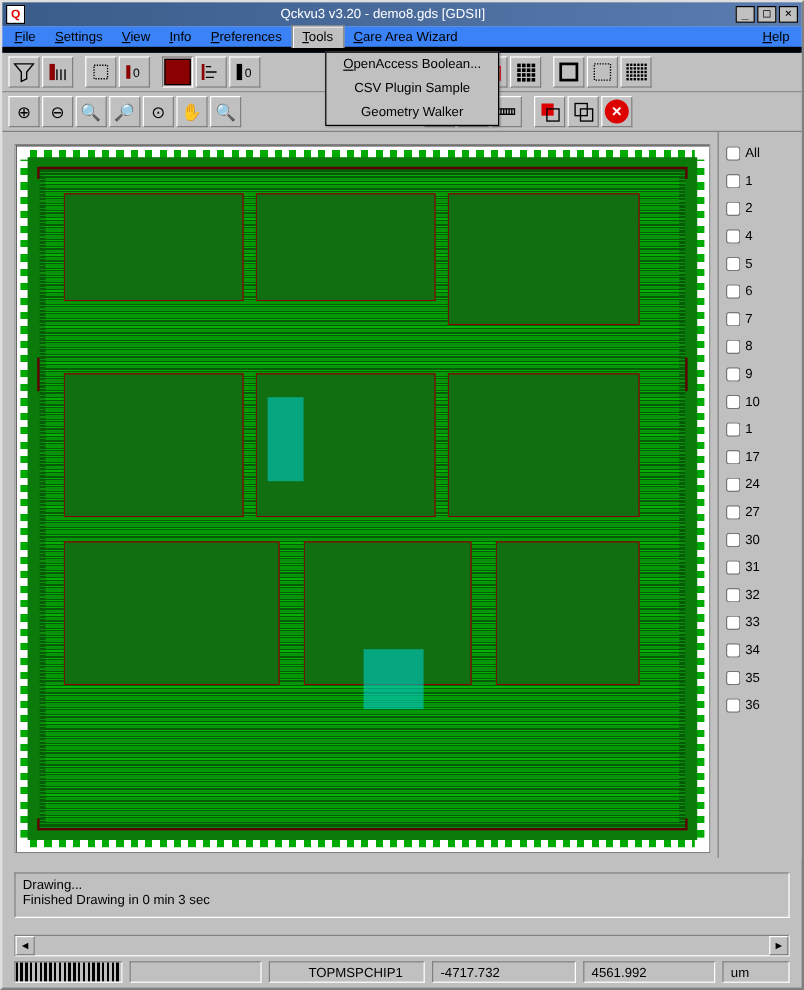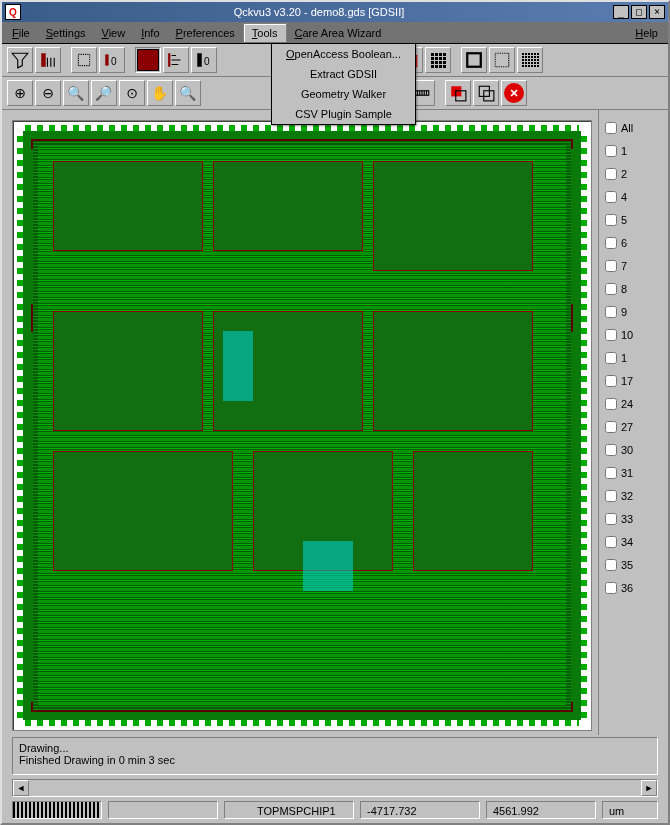--- a/index.html
+++ b/index.html
@@ -3,21 +3,21 @@
 <meta charset="utf-8">
 <style>
   * { box-sizing: border-box; margin: 0; padding: 0; }
   body { font-family: Arial, sans-serif; font-size: 11px; background: #c0c0c0; width: 670px; height: 825px; overflow: hidden; }
   .window { border: 2px solid #c0c0c0; border-top-color: #dfdfdf; border-left-color: #dfdfdf; border-right-color: #808080; border-bottom-color: #808080; width: 670px; height: 825px; display: flex; flex-direction: column; }
   .titlebar { background: linear-gradient(to right,#3a5c8a,#5a7cb0); height: 20px; display: flex; align-items: center; padding: 0 3px; color: #fff; }
   .titlebar .icon { width: 16px; height: 16px; background: #fff; color:#d00; font-weight:bold; display:flex;align-items:center;justify-content:center; font-size:10px; margin-right:4px; border:1px solid #000;}
   .titlebar .ttl { flex:1;text-align:center; }
   .titlebar .winbtns { display:flex; gap:2px; }
   .titlebar .winbtn { width:16px; height:14px; background:#c0c0c0; border:1px solid #000; color:#000; font-size:10px; line-height:12px; text-align:center; font-family:monospace; cursor:default;}
-  .menubar { background:#737373; height:22px; display:flex; align-items:center; border-bottom:1px solid #000000; position:relative; padding-left:2px;}
+  .menubar { background:#3b82f6; height:22px; display:flex; align-items:center; border-bottom:5px solid #000000; position:relative; padding-left:2px;}
   .menubar .mitem { padding:3px 8px; cursor:default; }
   .menubar .mitem.active { border:1px solid #808080; border-bottom:none; background:#c0c0c0; box-shadow:inset 1px 1px #fff;text-align:right;}
   .menubar .u { text-decoration:underline; }
   .menubar .help { margin-left:auto; padding:3px 10px;}
   .dropdown { position:absolute; top:21px; left:269px; width:145px; background:#c0c0c0; border:1px solid #000; box-shadow:1px 1px 2px rgba(0,0,0,.4); z-index:50;}
   .dropdown .ditem { padding:4px 6px; border-bottom:0; cursor:default;text-align:center;}
   .toolbar { background:#c0c0c0; min-height:32px; display:flex; align-items:center; gap:2px; padding:3px 5px; border-bottom:1px solid #808080;}
   .tbtn { width:26px; height:26px; background:#c0c0c0; border:1px solid; border-color:#fff #808080 #808080 #fff; display:flex; align-items:center; justify-content:center; cursor:default;}
   .tbtn.sunken{border-color:#808080 #fff #fff #808080;}
   .tsep { width:6px; }
@@ -36,21 +36,21 @@
   .pads{position:absolute;}
   .pads.top{top:4px;left:12px;right:12px;height:8px;background:repeating-linear-gradient(90deg,#0a0 0 6px,#fff 6px 12px);}
   .pads.bottom{bottom:4px;left:12px;right:12px;height:8px;background:repeating-linear-gradient(90deg,#0a0 0 6px,#fff 6px 12px);}
   .pads.left{left:4px;top:12px;bottom:12px;width:8px;background:repeating-linear-gradient(0deg,#0a0 0 6px,#fff 6px 12px);}
   .pads.right{right:4px;top:12px;bottom:12px;width:8px;background:repeating-linear-gradient(0deg,#0a0 0 6px,#fff 6px 12px);}
   .dark{position:absolute;background:#5c0000;}
   .cyan{position:absolute;background:#0cc;opacity:.6;}
   .layerpanel { width:70px; background:#c0c0c0; padding:6px 4px; border-left:1px solid #808080; overflow-y:auto;}
   .layerrow { display:flex; align-items:center; height:23px; gap:4px; padding-left:2px;}
   .layerrow input{ width:12px; height:12px; accent-color:#888;}
-  .status { background:#c0c0c0; border:1px solid; border-color:#808080 #fff #fff #808080; margin:2px 10px; padding:4px 6px; height:38px; font-size:11px;}
+  .status { background:#c0c0c0; border:1px solid; border-color:#808080 #fff #fff #808080; margin:12px 10px; padding:4px 6px; height:38px; font-size:11px;}
   .hscroll{ height:18px; margin:2px 10px; background:#c0c0c0; border:1px solid;border-color:#808080 #fff #fff #808080; display:flex;}
   .hscroll .arrow{width:16px;background:#c0c0c0;border:1px solid;border-color:#fff #808080 #808080 #fff;text-align:center;line-height:14px;font-size:9px;}
   .hscroll .track{flex:1;}
   .footbar { height:24px; display:flex; gap:6px; padding:2px 10px 4px; align-items:stretch;}
   .footcell { border:1px solid;border-color:#808080 #fff #fff #808080; padding:3px 6px; background:#c0c0c0;}
   .footcell.w0{width:90px;background:repeating-linear-gradient(90deg,#000 0 2px,#c0c0c0 2px 4px);}
   .footcell.w1{width:110px;}
   .footcell.w2{width:130px;padding-left:32px;}
   .footcell.w3{width:120px;}
   .footcell.w4{width:110px;}
@@ -81,23 +81,22 @@
     <div class="mitem"><span class="u">S</span>ettings</div>
     <div class="mitem"><span class="u">V</span>iew</div>
     <div class="mitem"><span class="u">I</span>nfo</div>
     <div class="mitem"><span class="u">P</span>references</div>
     <div class="mitem active"><span class="u">T</span>ools</div>
     <div class="mitem"><span class="u">C</span>are Area Wizard</div>
     <div class="mitem help"><span class="u">H</span>elp</div>
 
     <div class="dropdown">
       <div class="ditem"><span class="u">O</span>penAccess Boolean...</div>
-      <div class="ditem">Extract GDSII</div>
+      <div class="ditem">CSV Plugin Sample</div>
       <div class="ditem">Geometry Walker</div>
-      <div class="ditem">CSV Plugin Sample</div>
     </div>
   </div>
 
   <div class="toolbar">
     <div class="tbtn">
         <svg viewBox="0 0 16 16">
           <path d="M1 2h14l-5 6v5l-4 2v-7z" fill="none" stroke="#000"></path>
         </svg>
       </div>
     <div class="tbtn">

